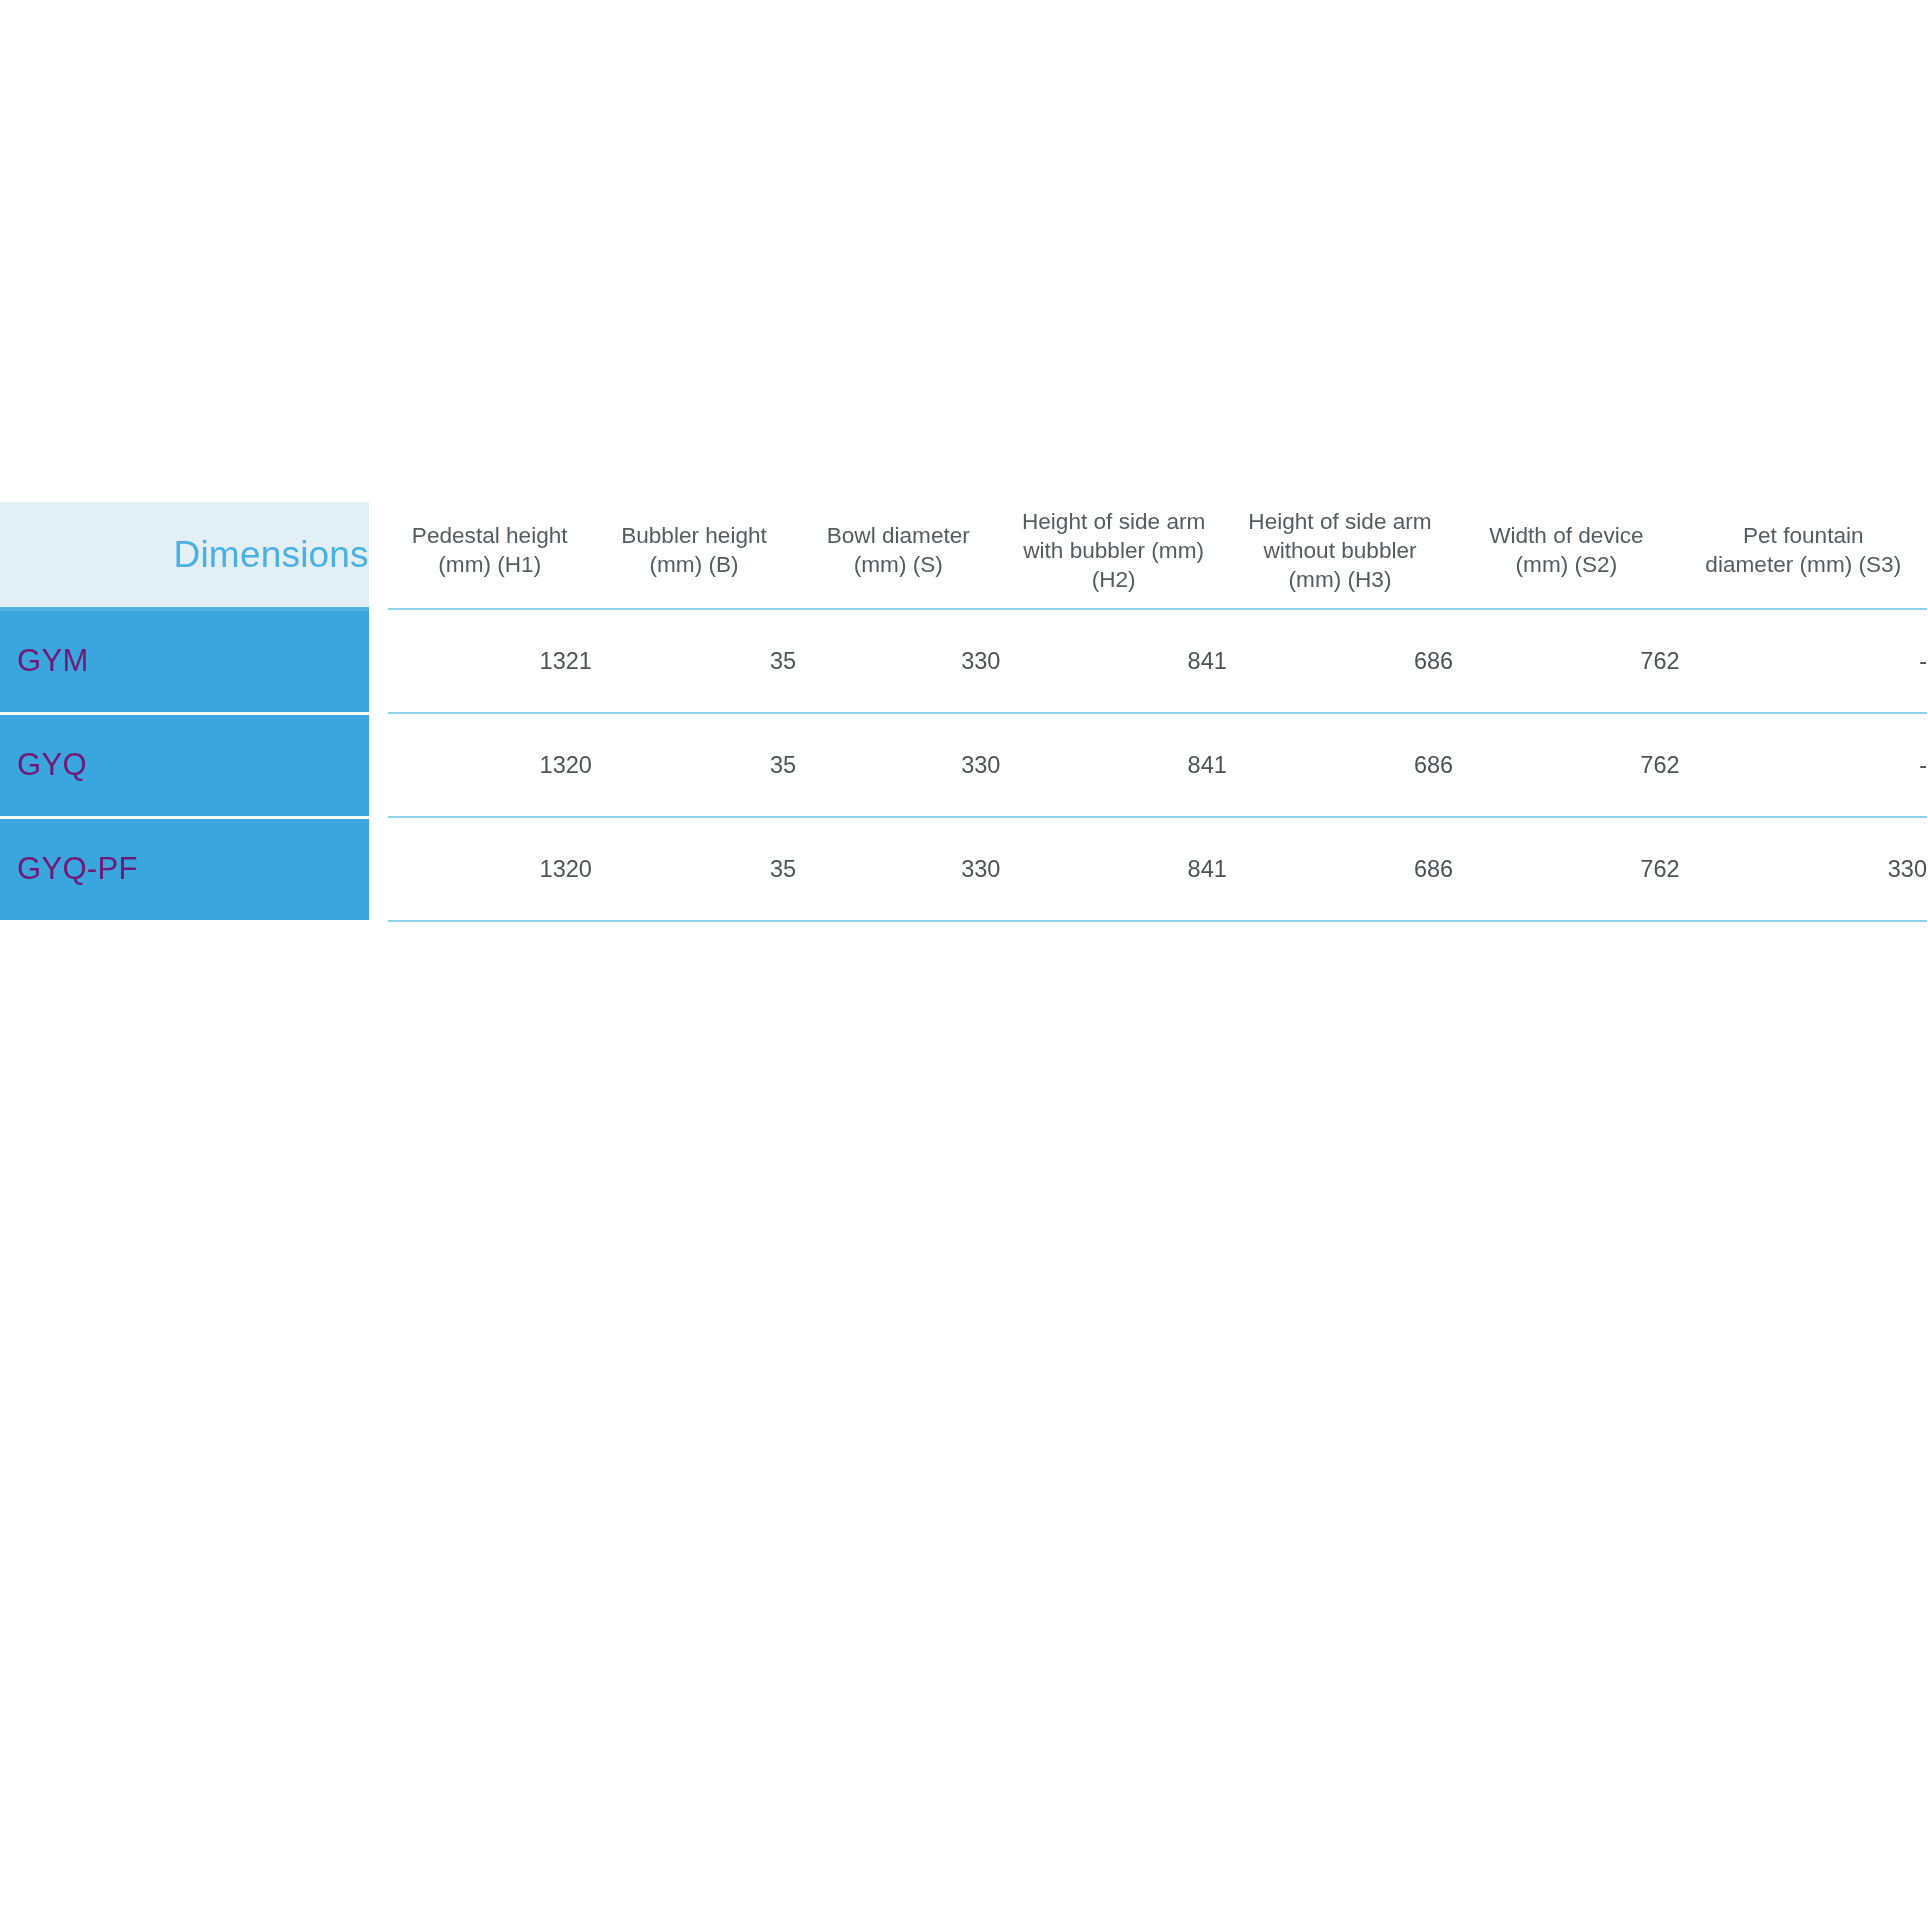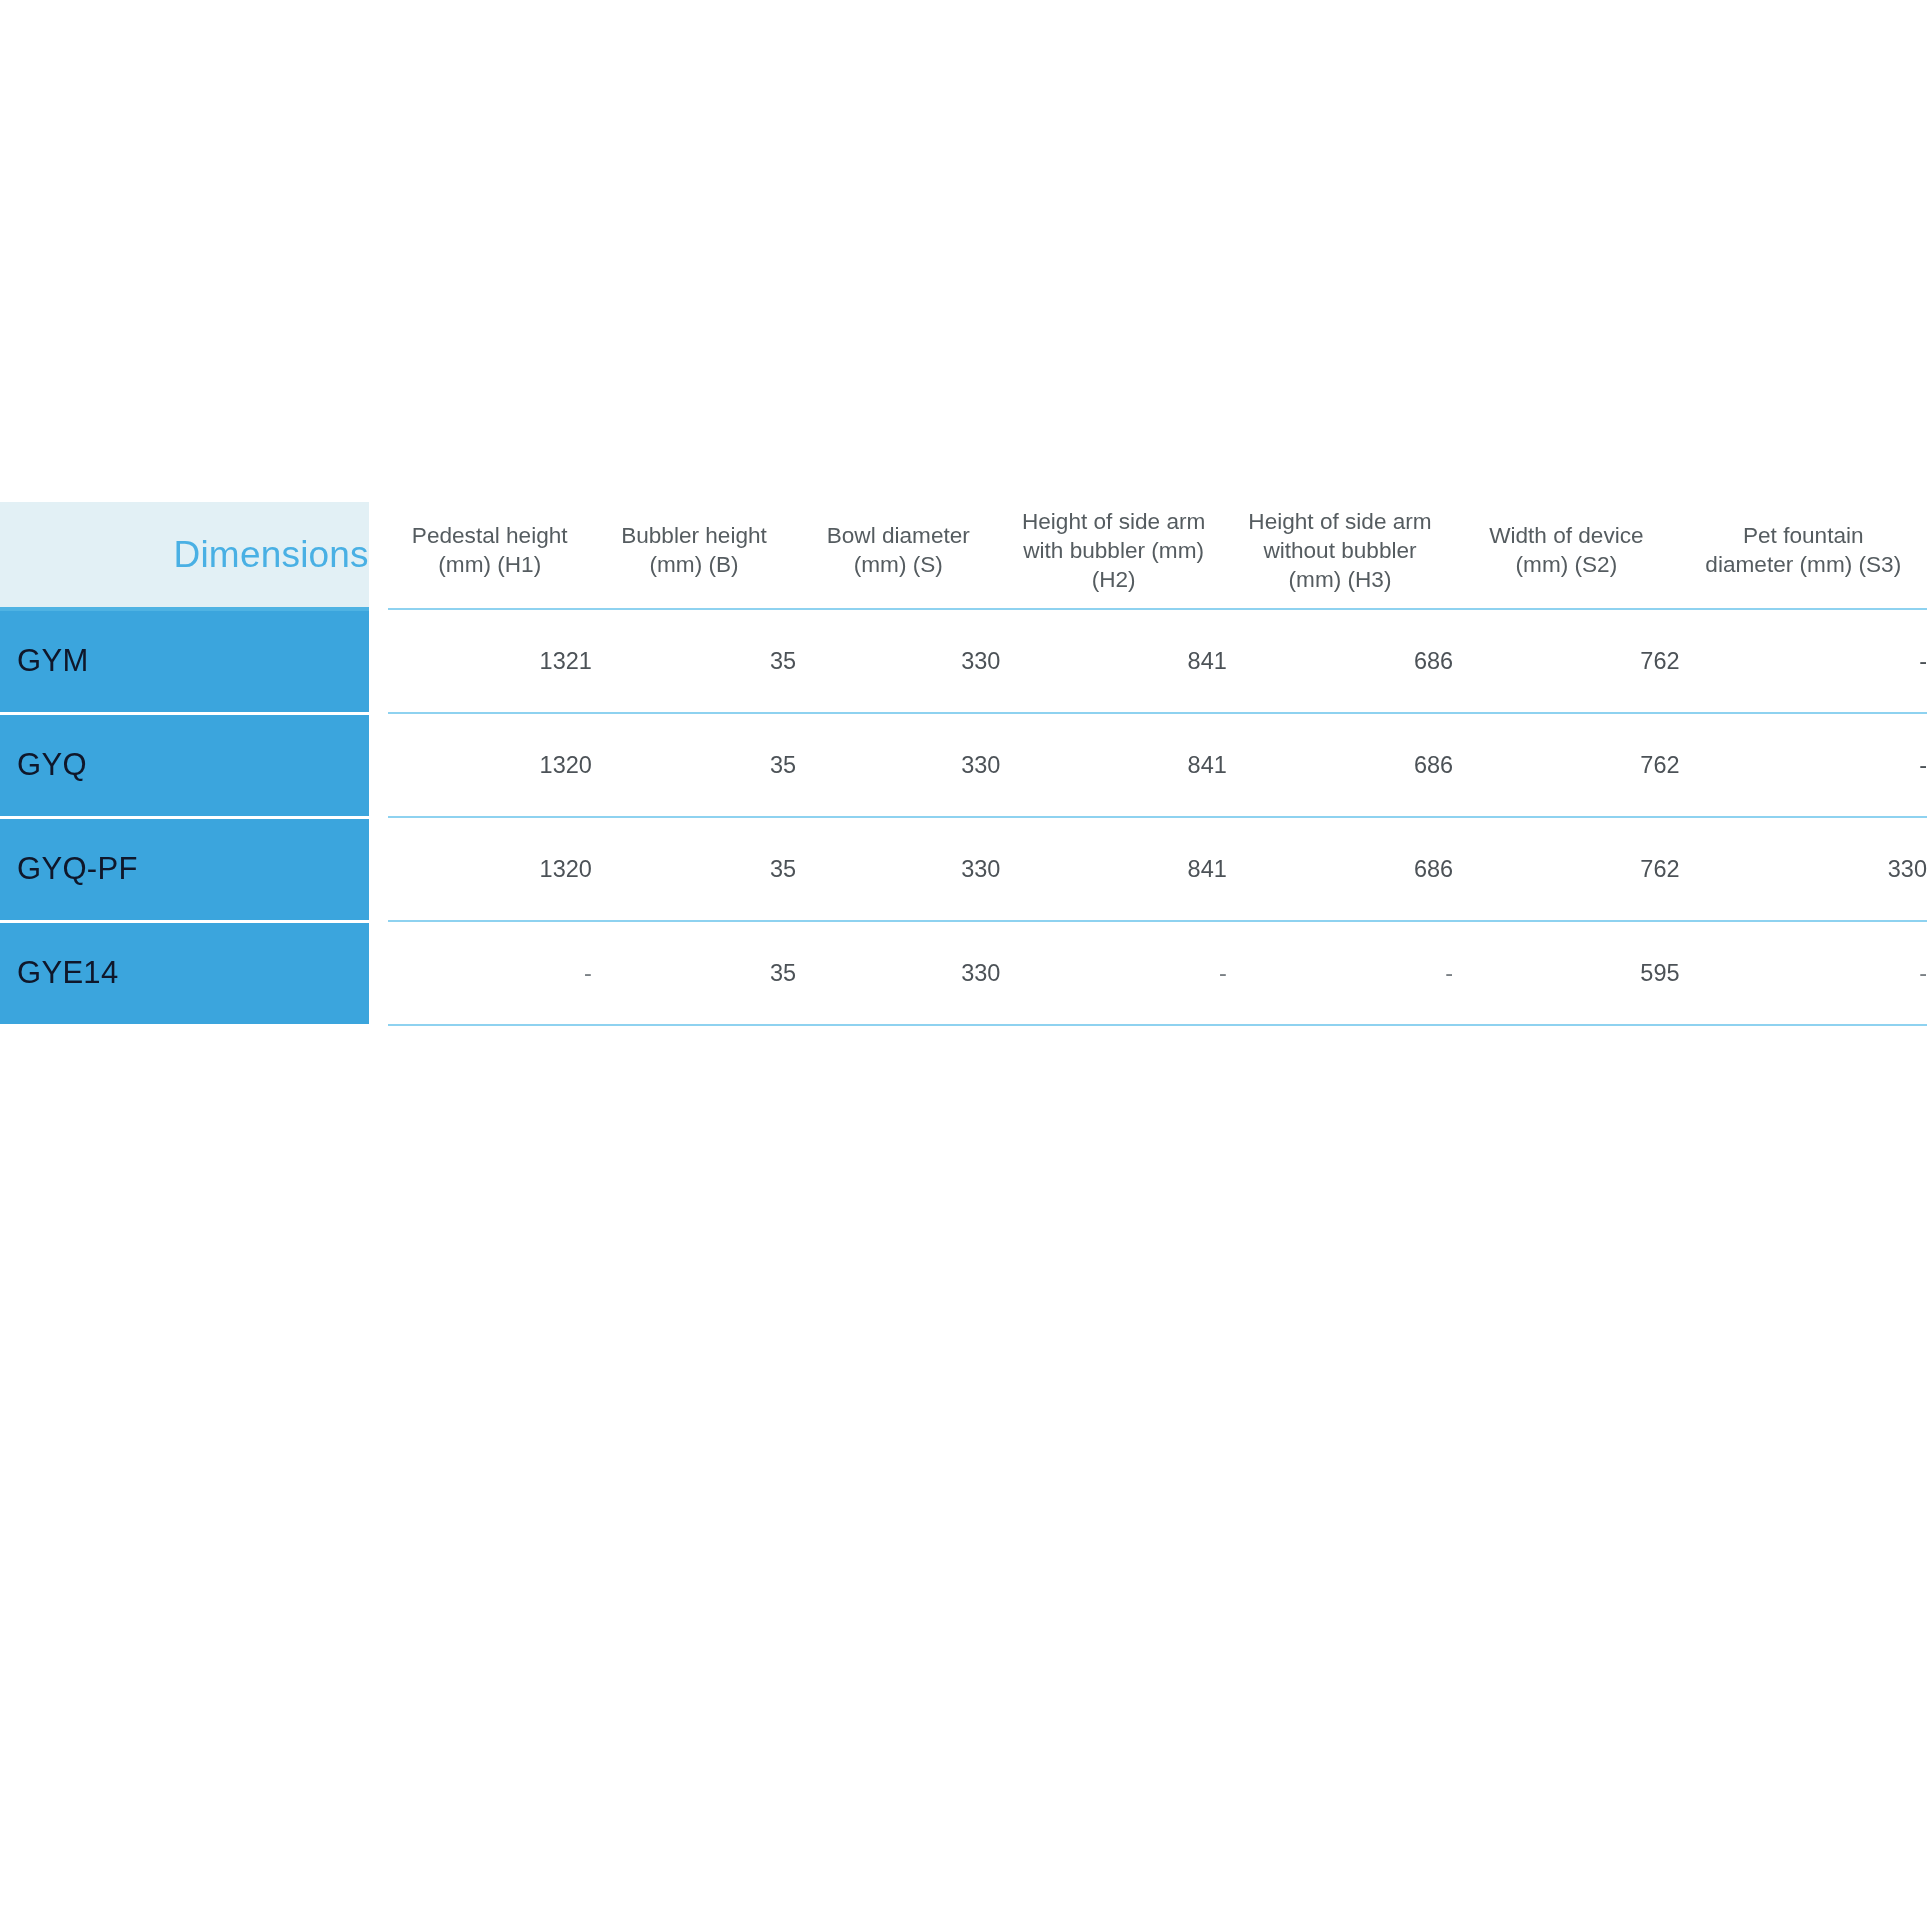--- a/index.html
+++ b/index.html
@@ -67,21 +67,21 @@
     border-bottom: 2.8px solid #8ed2f0;
     vertical-align: bottom;
   }
   .hdr-cell .hdr-inner { padding-bottom: 7.5px; }
 
   
   .body-row { height: 104px; }
 
   .row-label {
     background: #3ba5dd;
-    color: #0f172a;
+    color: #701a75;
     font-size: 31px;
     font-weight: 400;
     letter-spacing: 0.3px;
     text-align: left;
     padding-left: 17px !important;
     box-sizing: border-box;
     border-bottom: 3.8px solid #ffffff;
     border-top: 0;
   }
   .body-row:last-child .row-label { border-bottom: 3.8px solid #ffffff; }
@@ -218,30 +218,19 @@
         <td class="data-cell">35</td>
         <td class="data-cell">330</td>
         <td class="data-cell">841</td>
         <td class="data-cell">686</td>
         <td class="data-cell">762</td>
         <td class="data-cell">330</td>
       </tr>
 
 
 
-      <tr class="body-row">
-        <td class="row-label">GYE14</td>
-        <td class="spacer-col"></td>
-        <td class="data-cell dash">-</td>
-        <td class="data-cell">35</td>
-        <td class="data-cell">330</td>
-        <td class="data-cell dash">-</td>
-        <td class="data-cell dash">-</td>
-        <td class="data-cell">595</td>
-        <td class="data-cell dash">-</td>
-      </tr>
 
 
     </tbody>
   </table>
 
 </div>
 
 
 </body></html>

